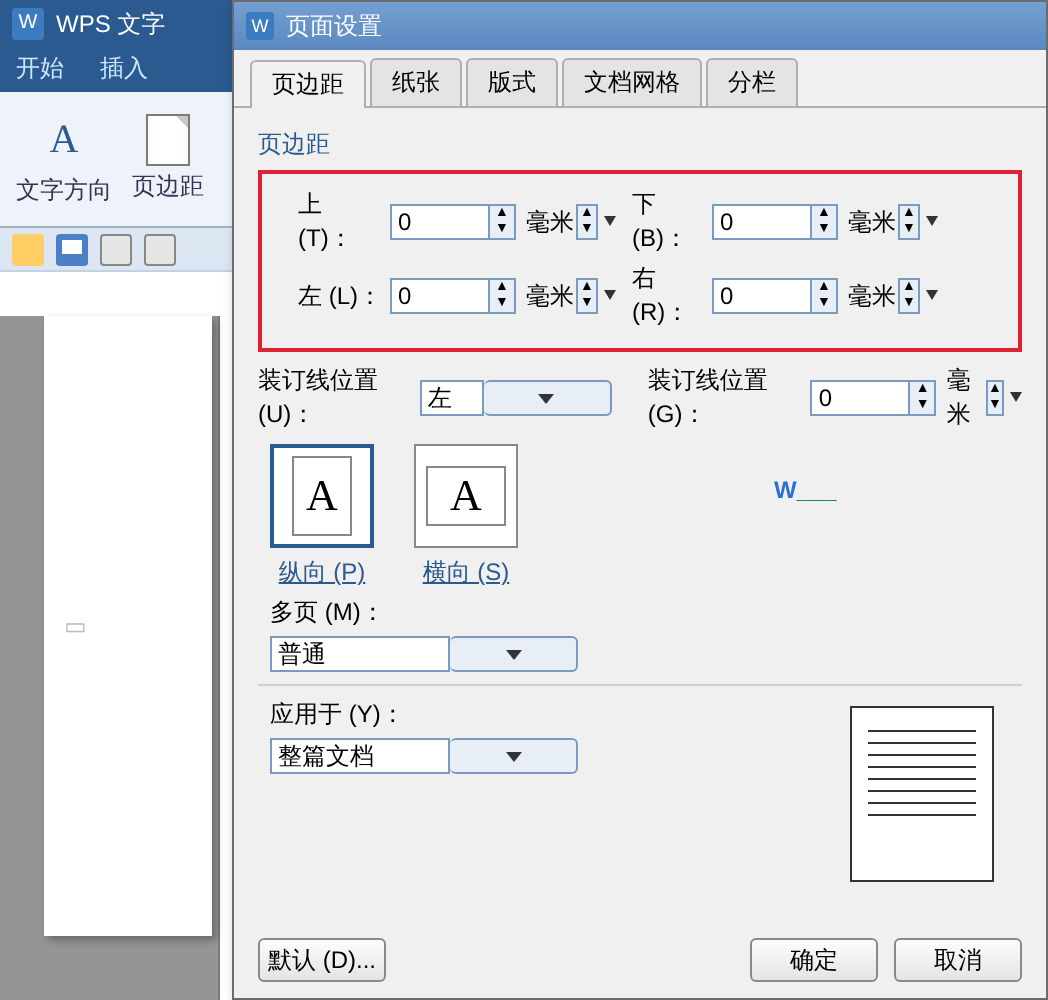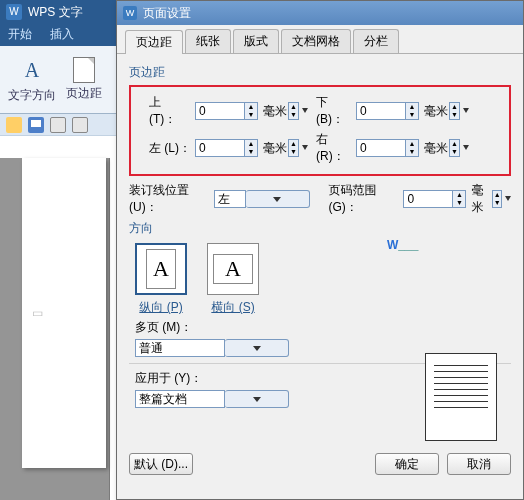--- a/index.html
+++ b/index.html
@@ -76,21 +76,21 @@
 
 .link { color: #2a5a8f; text-decoration: underline; cursor: pointer; }
 
 .hr { border-top: 1px solid #cfcfcf; margin: 6px 0; }
 
 
 .preview-pane { position: absolute; right: 26px; top: 352px; width: 72px; height: 88px; border: 1px solid #333; background: #fff; padding: 6px 8px; }
 .preview-pane div { border-top: 1px solid #333; margin: 5px 0; }
 
 
-.dlg-footer { position: absolute; left: 0; right: 0; bottom: 24px; display: flex; align-items: center; padding: 0 12px; gap: 8px; justify-content: space-between; }
+.dlg-footer { position: absolute; left: 0; right: 0; bottom: 8px; display: flex; align-items: center; padding: 0 12px; gap: 8px; justify-content: space-between; }
 .btn { min-width: 64px; height: 22px; border: 1px solid #8a8a8a; background: linear-gradient(#fdfdfd,#e4e4e4); border-radius: 3px; cursor: pointer; }
 .spacer { flex: 1; }
 
 .watermark { position: absolute; left: 270px; top: 232px; font-size: 18px; font-weight: bold; color: #2a6fd6; }
 .watermark .orange { color: #0f766e; }
 </style>
 </head>
 <body>
 
 <div class="app-title">
@@ -213,39 +213,38 @@
       </div>
     </div>
 
     <div class="row">
       <span style="width:92px">装订线位置 (U)：</span>
       <span class="select">
         <input style="width: 32px;" value="左">
         <span class="btn"></span>
       </span>
       <span style="width:12px"></span>
-      <span>页码范围 (G)：</span>
+      <span>装订线位置 (G)：</span>
       <span class="spin">
         <input value="0" style="">
         <span class="arrows">
             <span>▲</span>
             <span>▼</span>
           </span>
       </span>
       <span class="unit">
           <span>毫米</span>
           <span class="arrows">
             <span>▲</span>
             <span>▼</span>
           </span>
           <span class="dd"></span>
         </span>
     </div>
 
-    <div class="group-label">方向</div>
     <div class="orient-row">
       <div class="orient">
         <div class="preview-box sel">
             <div class="portrait-inner">
               <span class="A">A</span>
             </div>
           </div>
         <span class="link">纵向 (P)</span>
       </div>
       <div class="orient">

